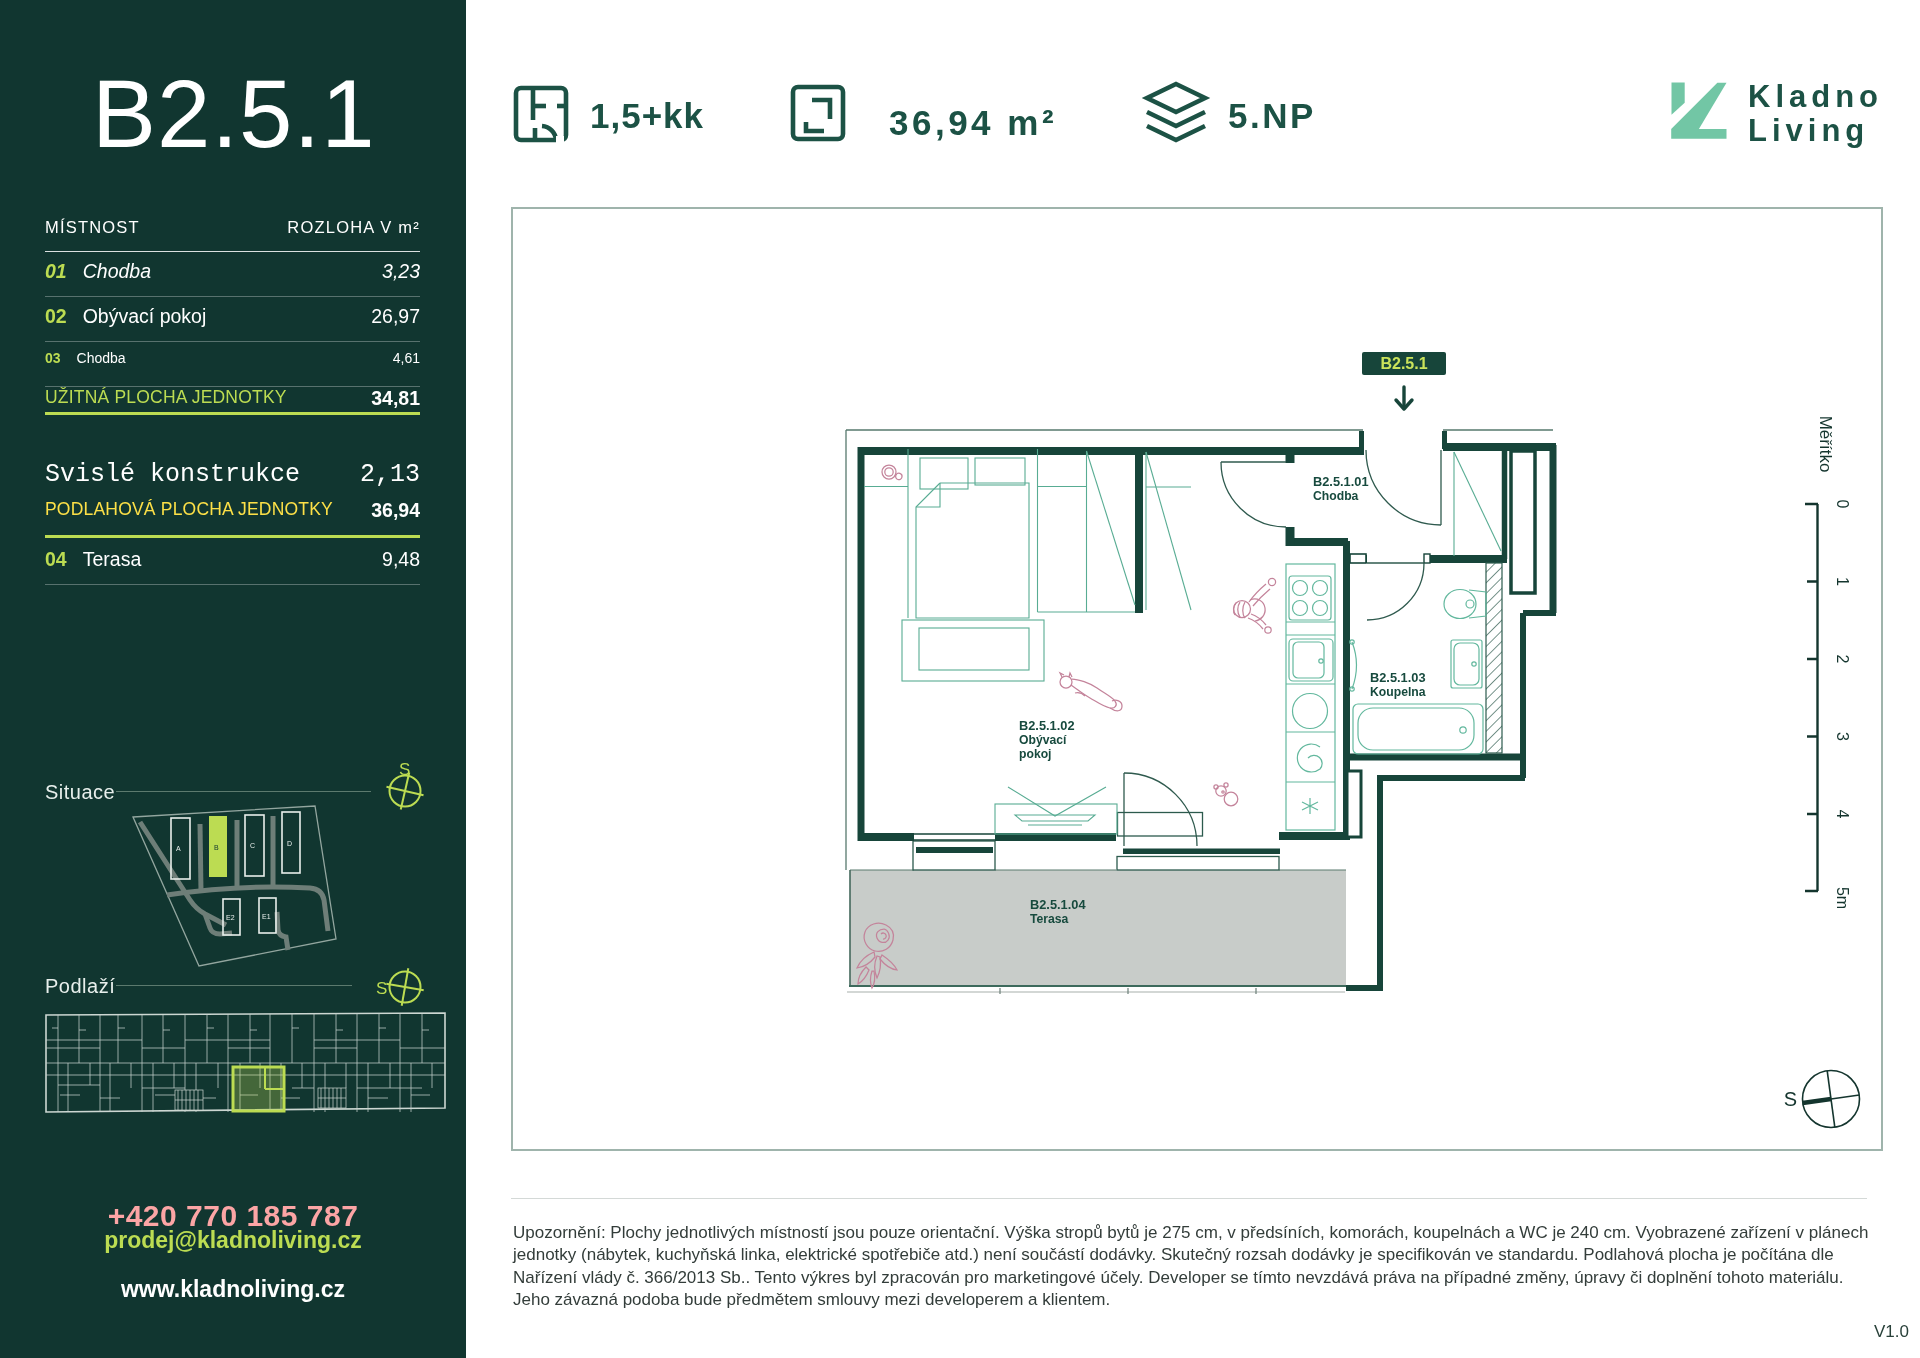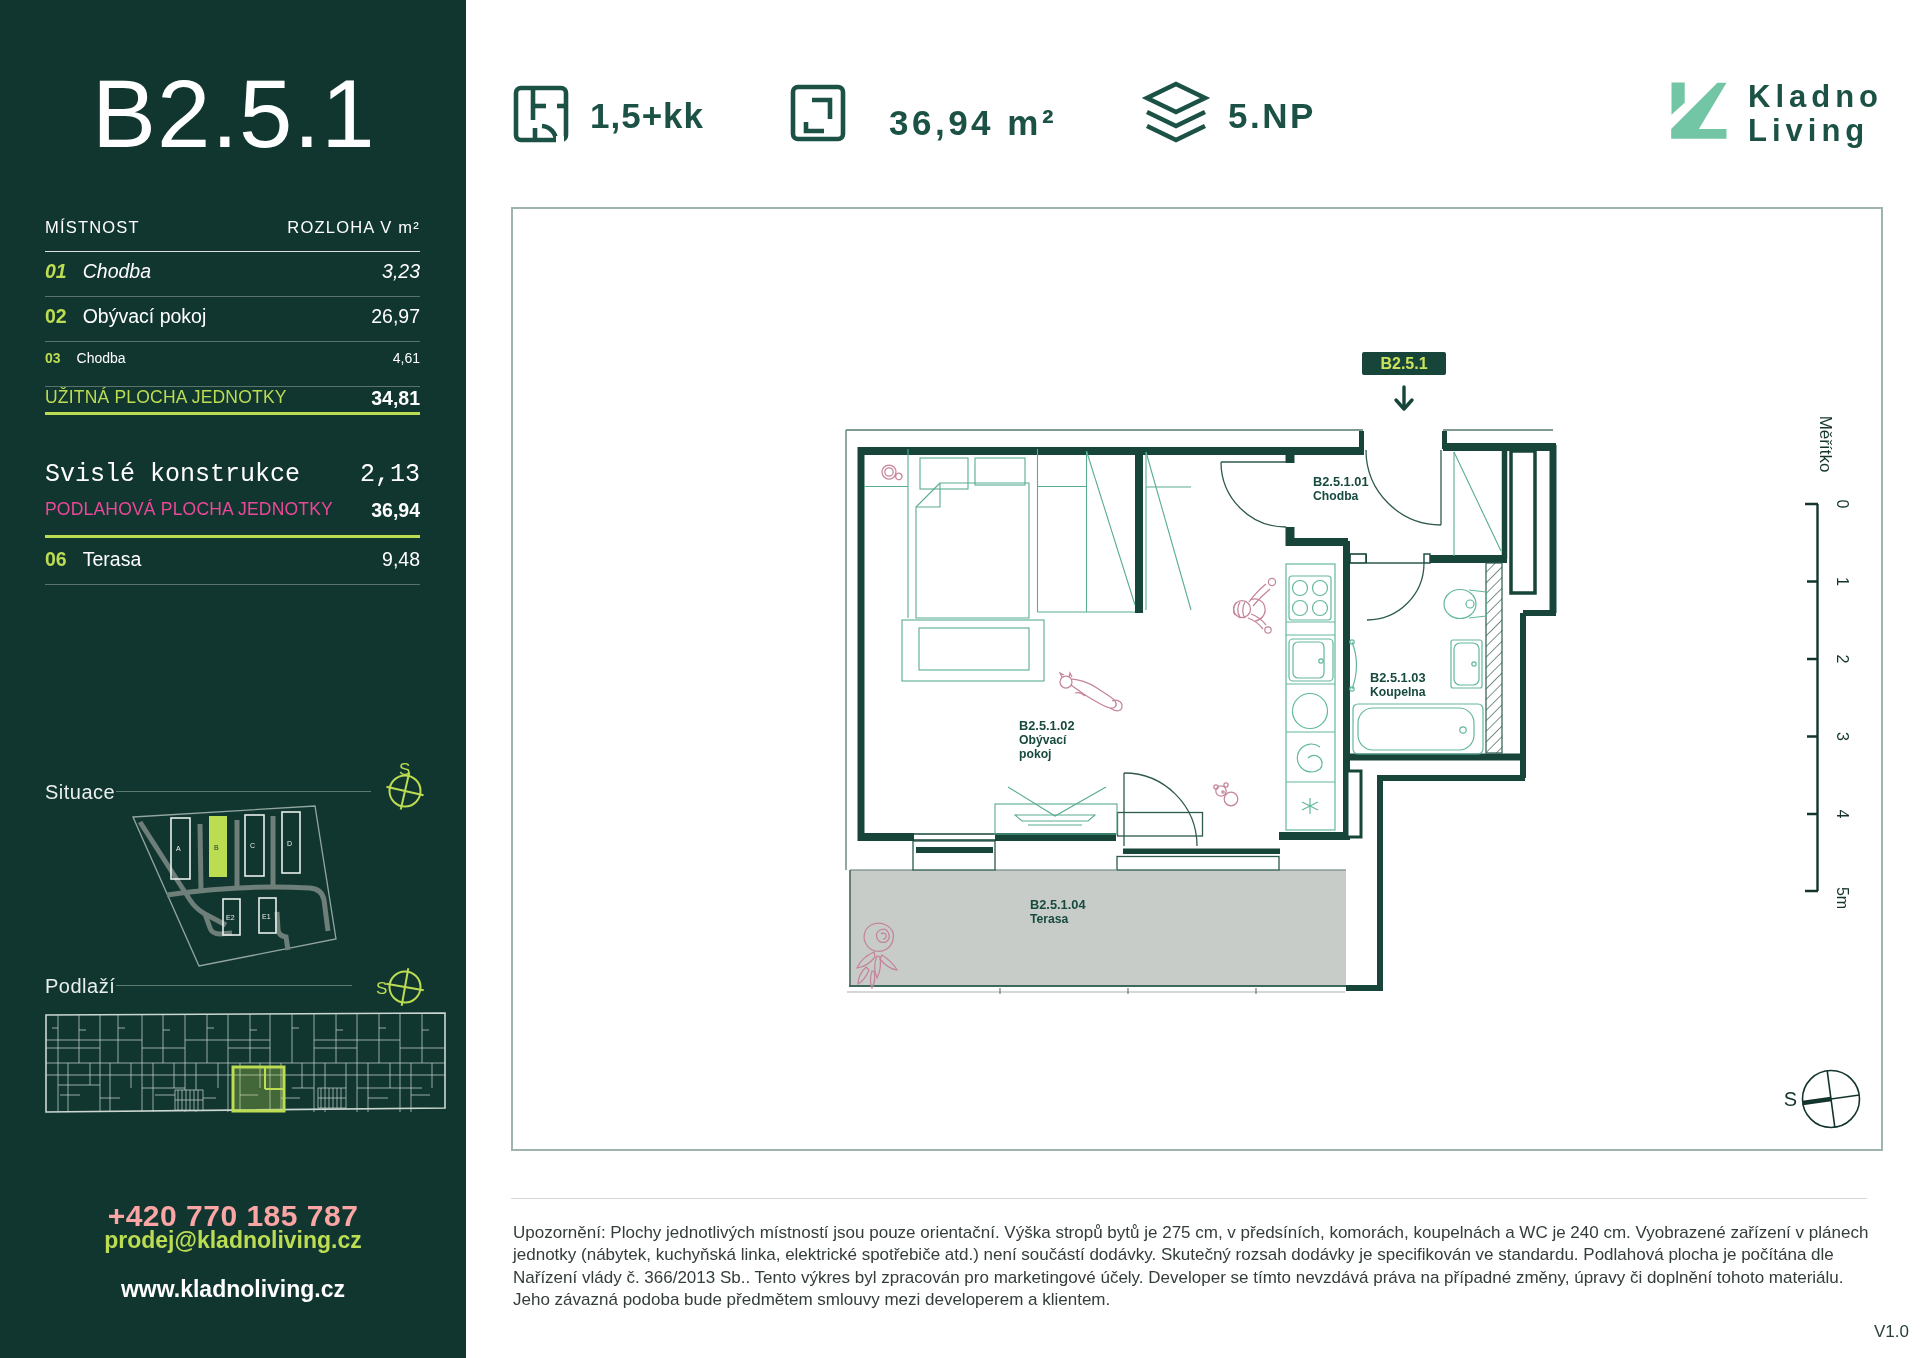--- a/index.html
+++ b/index.html
@@ -63,26 +63,26 @@
     <span style="color:#BCDC52; letter-spacing:0.2px;">UŽITNÁ PLOCHA JEDNOTKY</span>
     <span class="val" style="font-weight:700; font-size:19.5px;">34,81</span>
   </div>
   <div class="sepl" style="top:412px;"></div>
 
   <div class="trow" style="top:460px; height:25px; font-size:25px;font-family:Liberation Mono, monospace;">
     <span class="nm">Svislé konstrukce</span>
       <span class="val">2,13</span>
   </div>
   <div class="trow" style="top:499px; height:25px; font-size:17.5px;">
-    <span style="color:#ec4899; letter-spacing:0.2px;">PODLAHOVÁ PLOCHA JEDNOTKY</span>
+    <span style="color:#fde047; letter-spacing:0.2px;">PODLAHOVÁ PLOCHA JEDNOTKY</span>
     <span class="val" style="font-weight:700; font-size:19.5px;">36,94</span>
   </div>
   <div class="sepl" style="top:535px;"></div>
   <div class="trow" style="top:548px; height:25px; font-size:19.5px;">
-    <span class="num">06</span>
+    <span class="num">04</span>
       <span class="nm">Terasa</span>
       <span class="val">9,48</span>
   </div>
   <div class="sep" style="top:584px;"></div>
 
   <div class="side-label" style="top:781px;">Situace</div>
   <div class="lab-line" style="left:116px; top:791px; width:255px;"></div>
   <svg class="abs" style="left:108px; top:748px;" width="340" height="232" viewBox="108 748 340 232" fill="none">
 
     <g stroke="#BCDC52" stroke-width="2">

